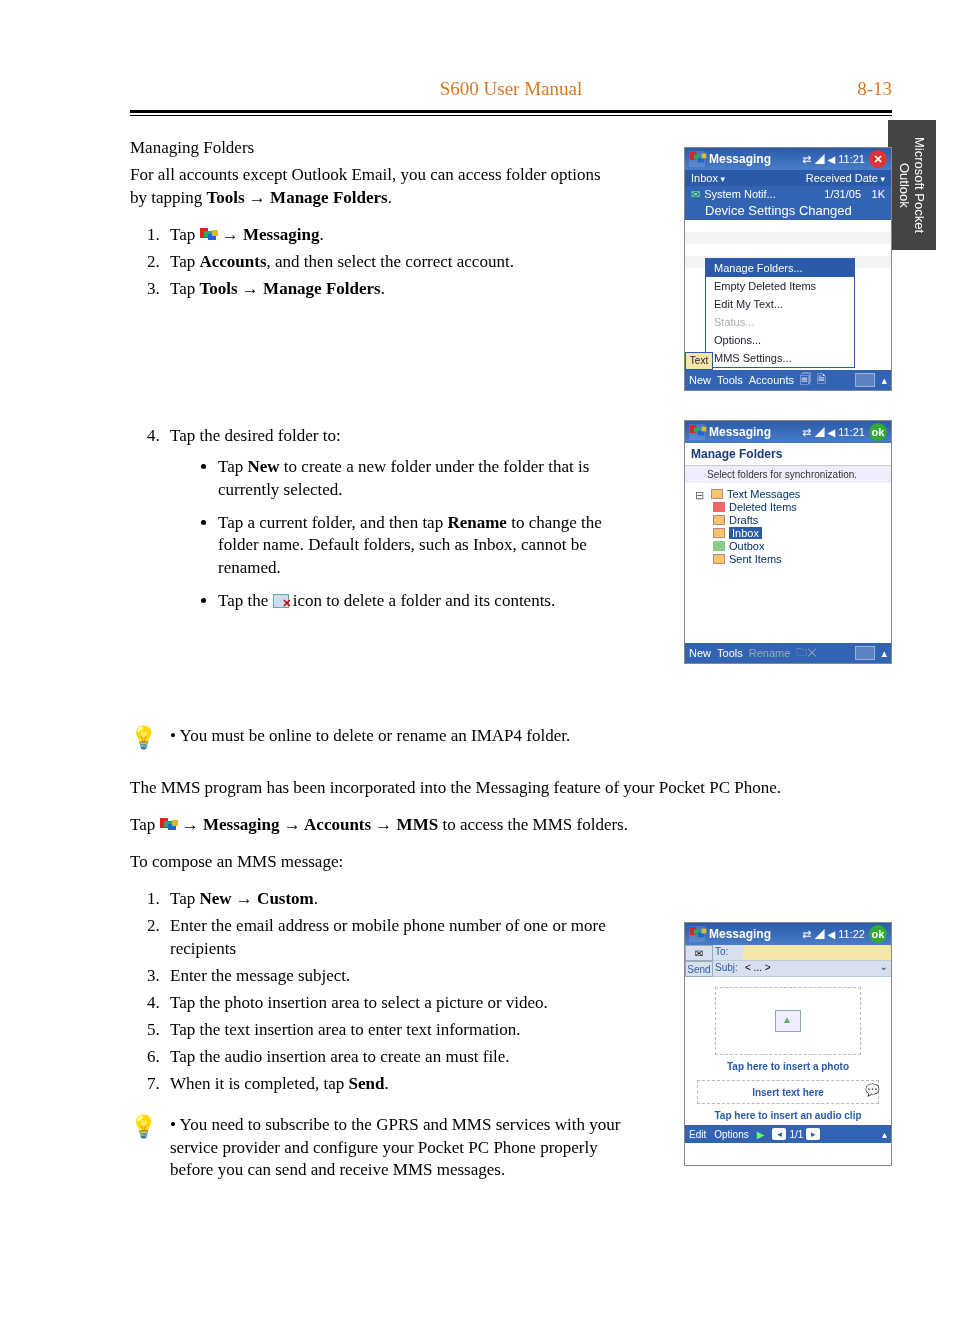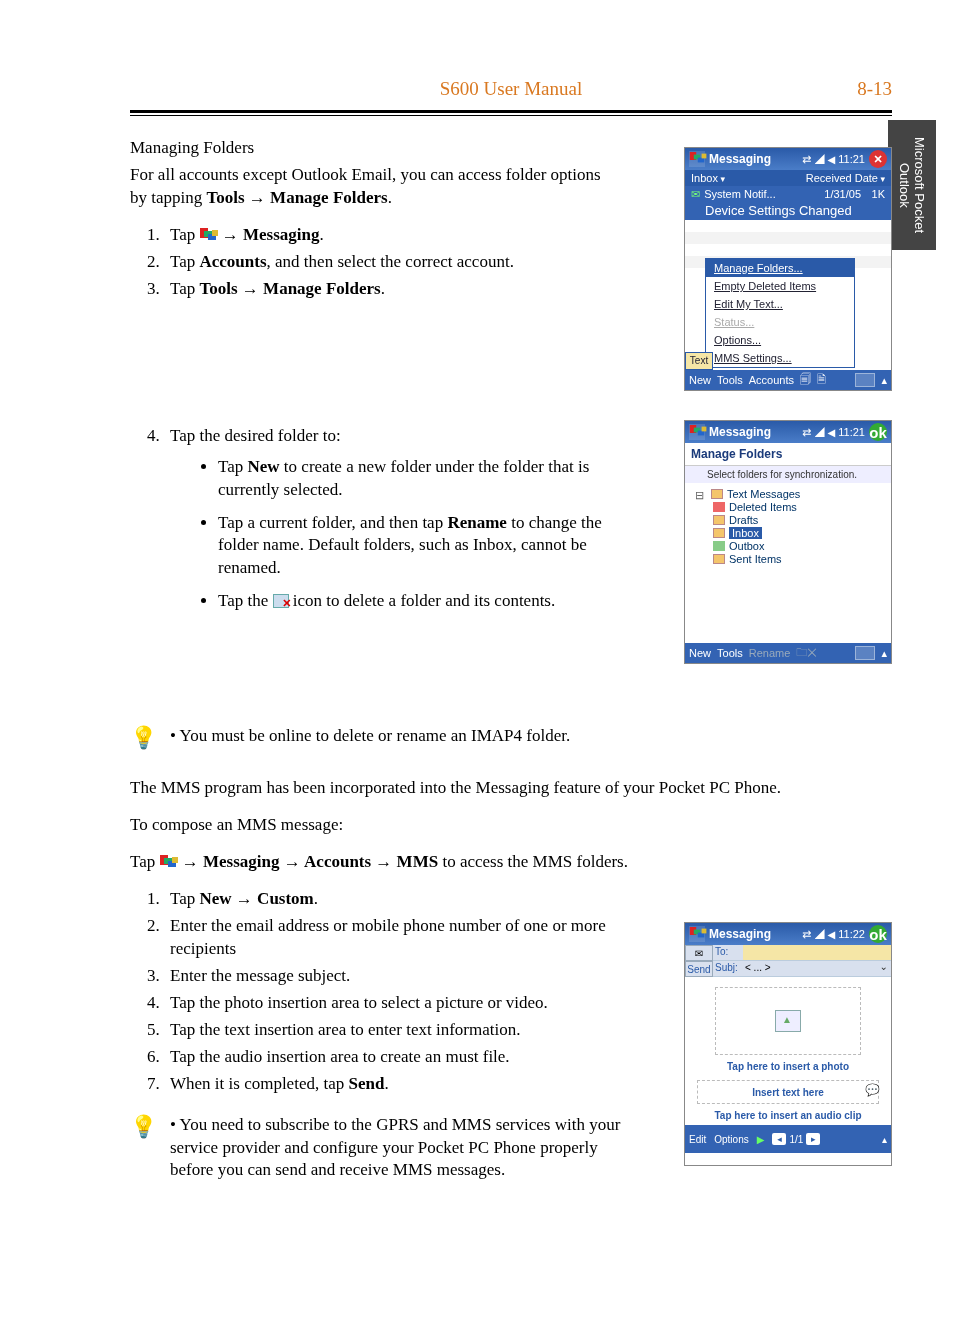--- a/index.html
+++ b/index.html
@@ -121,38 +121,38 @@
   .tb-spacer { flex: 1; }
   .tb-stat { display:flex; gap:3px; align-items:center; font-size:11px; }
   .tb-stat span.sig { display:inline-block; width:10px;height:10px; background:linear-gradient(to top,#fff 0 100%); clip-path: polygon(0 100%,100% 100%,100% 0); }
   .tb-stat span.spk::before { content:"◀"; font-size:10px; }
   .tb-close {
     width: 18px; height: 18px; border-radius: 50%;
     display:flex;align-items:center;justify-content:center;
     font-weight:bold;
   }
   .tb-close.x { background:#d33; color:#fff; }
-  .tb-close.ok { background:#3a3; color:#fff; font-size:15px; }
+  .tb-close.ok { background:#3a3; color:#fff; font-size:11px; }
   .subbar {
     display:flex; justify-content:space-between;
     background:#2a5aa8; color:#fff; padding:2px 6px; font-size:11px;
   }
   .subbar .arrow::after { content:" ▾"; font-size:9px; }
   .msg-row {
     display:flex; background:#3363b3; color:#fff;
     padding:2px 6px; font-size:11px;
   }
   .msg-row .c1 { flex:1; }
   .msg-row-2 { padding-left: 20px; background:#3363b3; color:#fff; font-size:13px; padding-bottom:2px;}
   .stripe-area { height: 54px; background: repeating-linear-gradient(#fff 0 12px,#f3f3f3 12px 24px); }
   .popup {
     position:absolute; left:20px; bottom:22px; width:150px;
     background:#fff; border:1px solid #2a5aa8;
   }
-  .popup .pi { padding:3px 8px; font-size:11px; color:#223;text-decoration:underline; }
+  .popup .pi { padding:3px 8px; font-size:11px; color:#223; }
   .popup .pi.hl { background:#2a5aa8; color:#fff; }
   .popup .pi.dis { color:#aaa; }
   .bottombar {
     position:absolute; bottom:0; left:0; right:0; height:20px;
     background:#3363b3; color:#fff; display:flex; align-items:center;
     padding:0 4px; gap:6px; font-size:11px;
   }
   .bottombar .bb { }
   .bottombar .sep { flex:1; }
   .bottombar .kbd { width:20px;height:14px;background:#fff3;border:1px solid #fff6; }
@@ -195,21 +195,21 @@
   .ins-label { text-align:center; color:#2a5aa8; font-weight:bold; font-size:10px; margin-top:4px; }
   .text-area {
     margin:8px 12px 4px 12px; height:24px; border:1px dashed #bbb;
     display:flex;align-items:center;justify-content:center; position:relative;
     color:#2a5aa8; font-weight:bold; font-size:10px;
   }
   .text-area .bubble { position:absolute; right:-2px; top:2px; font-size:12px; color:#888; }
   .audio-label { text-align:center; color:#2a5aa8; font-weight:bold; font-size:10px; margin:6px 0 4px; }
   .comp-bb {
     height:18px; background:#3363b3; color:#fff;
-    display:flex;align-items:center;gap:8px;padding:14px 4px;font-size:10px;
+    display:flex;align-items:center;gap:8px;padding:4px 4px;font-size:10px;
   }
   .comp-bb .sep{flex:1;}
   .comp-bb .nav { display:flex;align-items:center;gap:3px; }
   .comp-bb .nav .btn{width:14px;height:12px;background:#fff;color:#2a5aa8;text-align:center;line-height:12px;font-size:9px;border-radius:2px;}
 </style>
 </head>
 <body>
 
 <div class="page">
   <div class="header-bar">
@@ -254,24 +254,24 @@
   <div style="height:80px"></div>
 
 
   <div class="tip-row">
     <div class="tip-icon">💡</div>
     <div class="tip-text"><span class="dot">You must be online to delete or rename an IMAP4 folder.</span></div>
   </div>
 
 
   <div class="body-text content-block wide">The MMS program has been incorporated into the Messaging feature of your Pocket PC Phone.</div>
-  <div class="body-text content-block wide">To compose an MMS message:</div>
   <div class="body-text content-block wide">
     <span>Tap </span><span class="start-icon"><span class="flag-r"></span><span class="flag-g"></span><span class="flag-b"></span><span class="flag-y"></span></span><span> → </span><span class="bold">Messaging → Accounts → MMS</span><span> to access the MMS folders.</span>
   </div>
+  <div class="body-text content-block wide">To compose an MMS message:</div>
 
   <ol class="num body-text content-block">
     <li><span>Tap </span><span class="bold">New → Custom</span><span>.</span></li>
     <li>Enter the email address or mobile phone number of one or more recipients</li>
     <li>Enter the message subject.</li>
     <li>Tap the photo insertion area to select a picture or video.</li>
     <li>Tap the text insertion area to enter text information.</li>
     <li>Tap the audio insertion area to create an must file.</li>
     <li><span>When it is completed, tap </span><span class="bold">Send</span><span>.</span></li>
   </ol>

